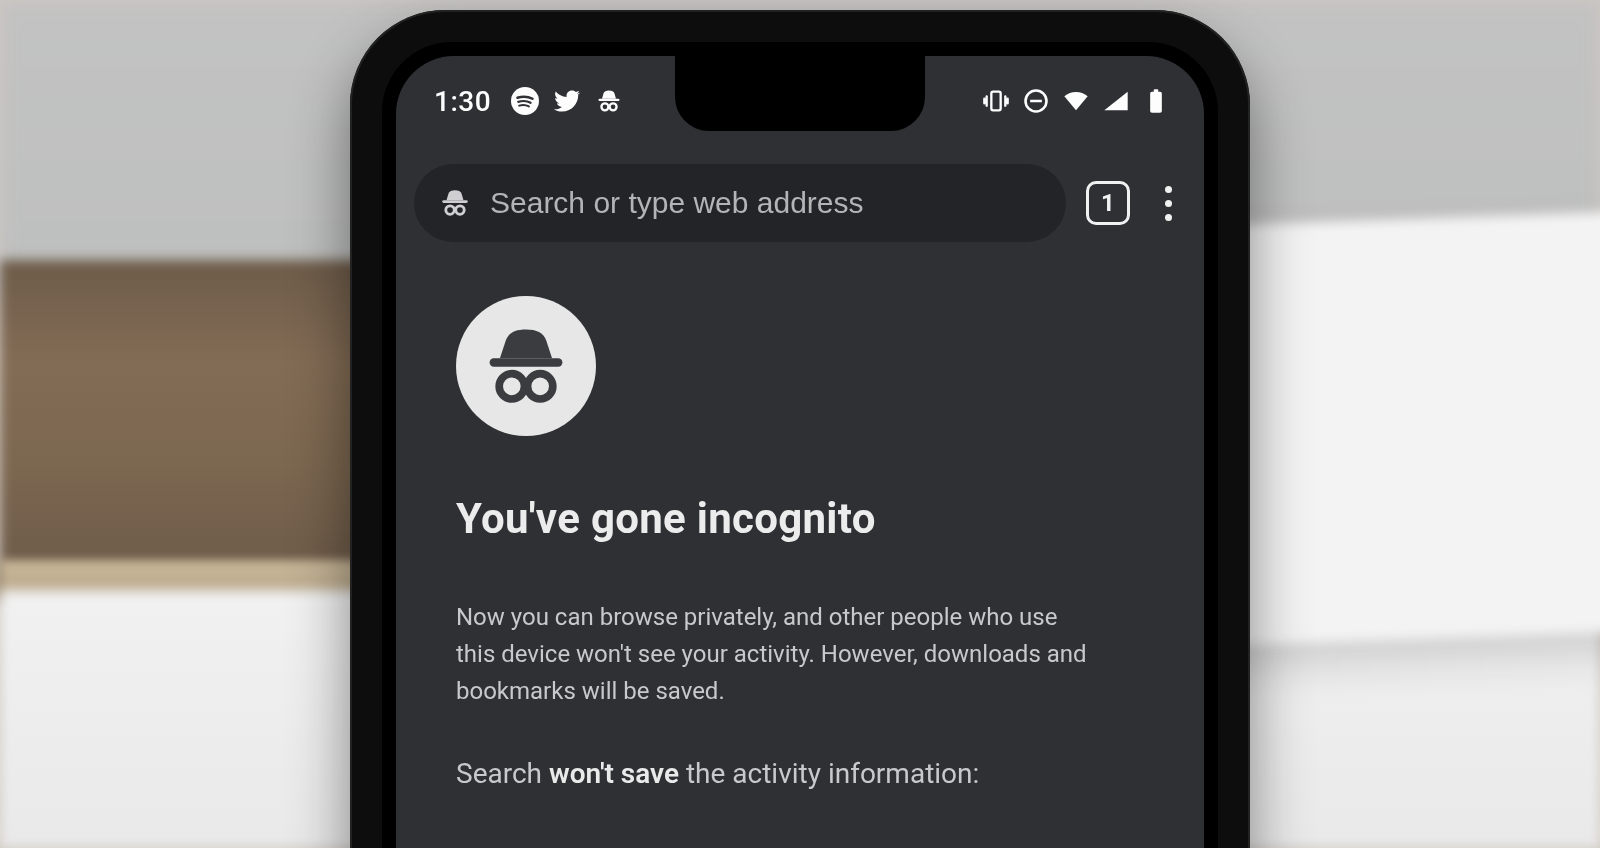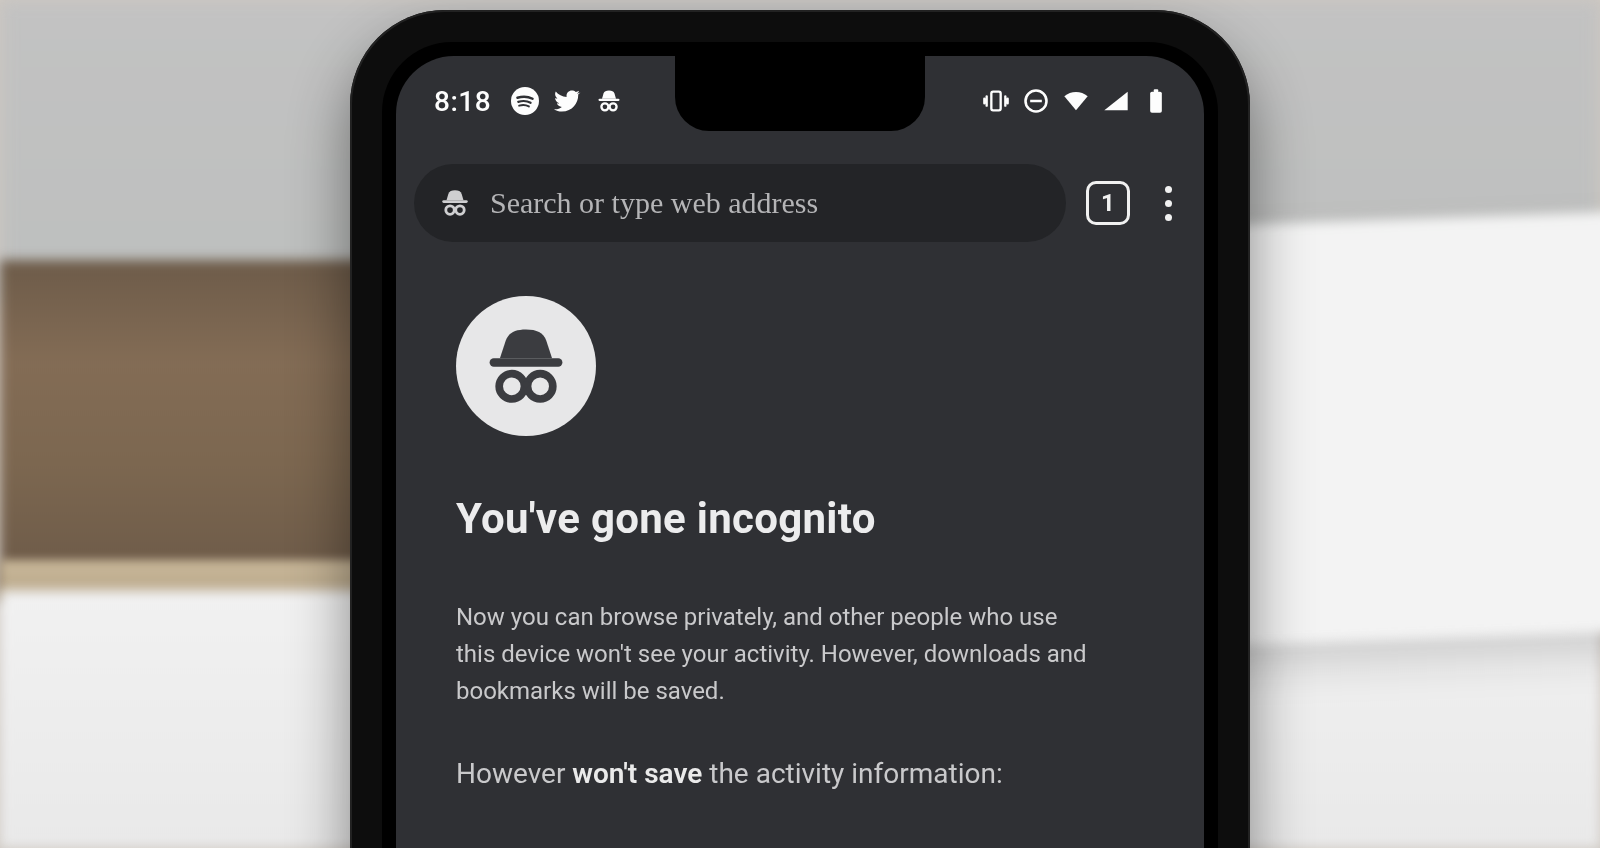--- a/index.html
+++ b/index.html
@@ -106,21 +106,21 @@
     background: #232427;
     border-radius: 40px;
     display: flex; align-items: center;
     padding: 0 24px; gap: 18px;
     color: #b6b6b8;
     font-size: 30px;
   }
   .omnibox .ico { width: 34px; height: 34px; flex-shrink: 0; }
   .omnibox input {
     flex: 1; border: none; outline: none; background: transparent;
-    color: #d2d2d4; font-size: 30px; font-family: Liberation Serif, serif;
+    color: #d2d2d4; font-size: 30px; font-family: Liberation Sans, sans-serif;
   }
   .omnibox input::placeholder { color: #b4b4b6; }
 
   .tab-counter {
     width: 44px; height: 44px;
     border: 3px solid #f1f1f1;
     border-radius: 10px;
     display: flex; align-items: center; justify-content: center;
     color: #f1f1f1;
     font-size: 24px; font-weight: 700;
@@ -166,21 +166,21 @@
   <div class="surface"></div>
   <div class="paper"></div>
 
   <div class="phone">
     <div class="bezel">
       <div class="screen">
         <div class="notch"></div>
 
         <div class="statusbar">
           <div class="status-left">
-            <span class="clock">8:18</span>
+            <span class="clock">1:30</span>
             <span class="ico">
               <svg viewBox="0 0 24 24" fill="#fdfdfd">
                   <circle cx="12" cy="12" r="12"></circle>
                   <path d="M5.5 9.2c4.2-1.3 9.6-.9 13 .9" stroke="#2f3034" stroke-width="2.1" stroke-linecap="round" fill="none"></path>
                   <path d="M6.2 12.7c3.5-1 7.9-.7 10.6.8" stroke="#2f3034" stroke-width="1.9" stroke-linecap="round" fill="none"></path>
                   <path d="M7 16c2.8-.8 6.2-.5 8.3.7" stroke="#2f3034" stroke-width="1.7" stroke-linecap="round" fill="none"></path>
                 </svg>
             </span>
             <span class="ico">
               <svg viewBox="0 0 24 24" fill="#fdfdfd">
@@ -261,20 +261,20 @@
                 <circle cx="15.7" cy="17.3" r="3.3" fill="none" stroke="#3b3c40" stroke-width="2"></circle>
                 <path d="M11.5 17.3c.3-.3.7-.3 1 0" fill="none" stroke="#3b3c40" stroke-width="2"></path>
               </svg>
           </div>
 
           <h1 class="heading">You've gone incognito</h1>
 
           <p class="para">Now you can browse privately, and other people who use this device won't see your activity. However, downloads and bookmarks will be saved.</p>
 
           <p class="secondary-line">
-            <span>However </span><b>won't save</b><span> the activity information:</span>
+            <span>Search </span><b>won't save</b><span> the activity information:</span>
           </p>
         </div>
 
       </div>
     </div>
   </div>
 </div>
 
 </body></html>

